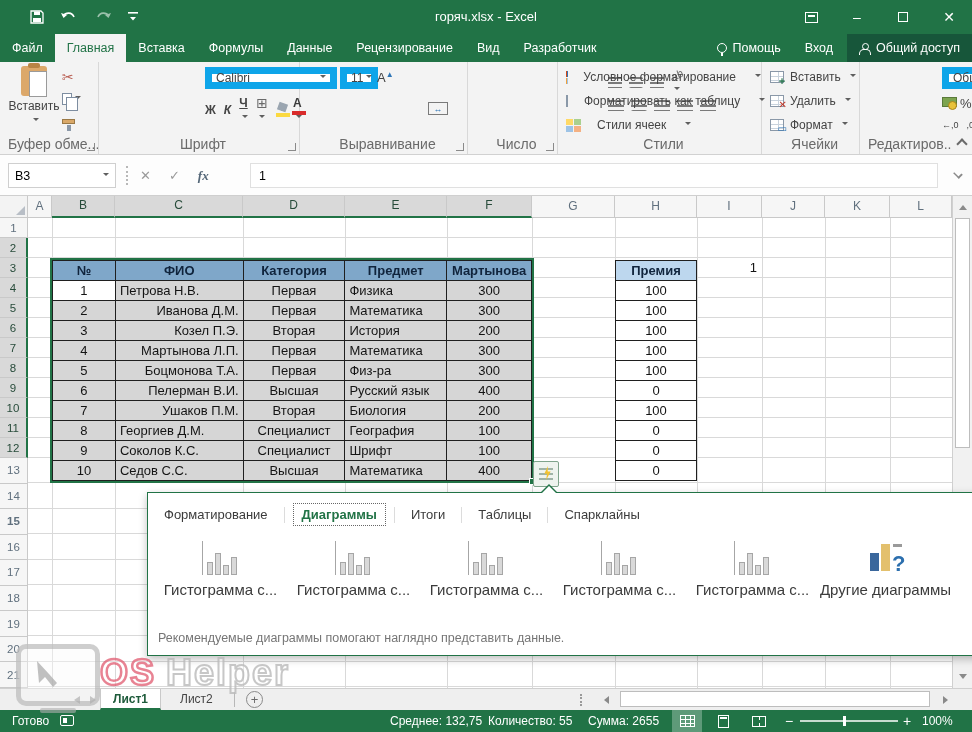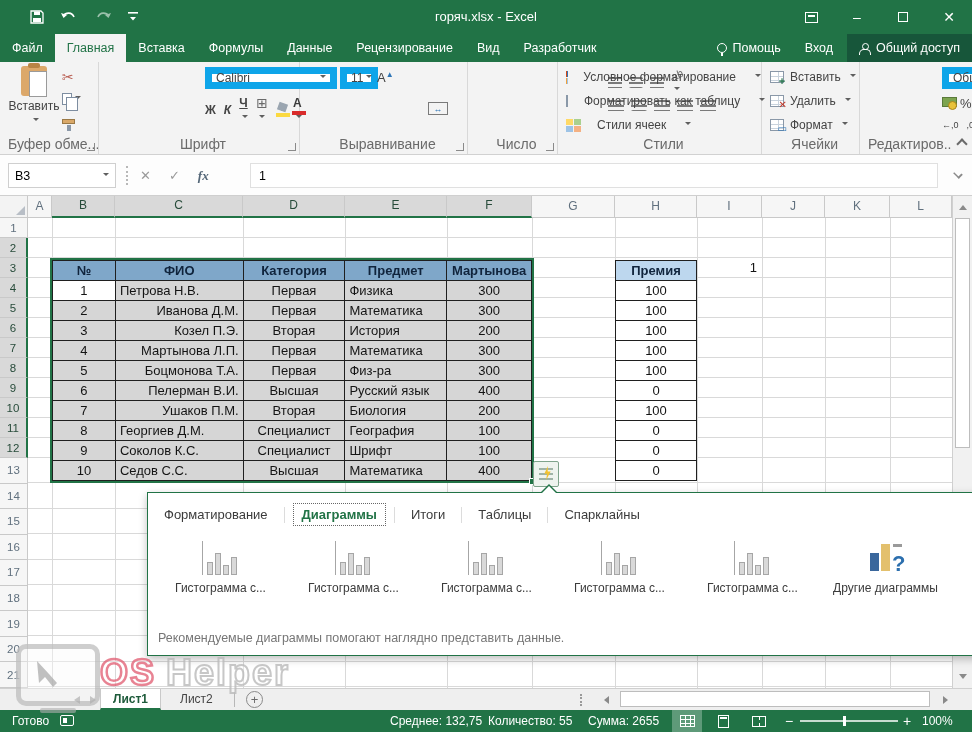--- a/index.html
+++ b/index.html
@@ -143,21 +143,21 @@
   
   .qapop { position:absolute; left:147px; top:492px; width:938px; height:164px; background:#fff; border:1px solid #217346; box-shadow:0 3px 8px rgba(0,0,0,.25); z-index:40; }
   .qapop:before { content:""; position:absolute; left:392px; top:-9px; border:9px solid transparent; border-bottom:9px solid #217346; border-top:none; }
   .qapop:after { content:""; position:absolute; left:393px; top:-7px; border:8px solid transparent; border-bottom:8px solid #fff; border-top:none; }
   .qatabs { position:absolute; left:8px; top:10px; display:flex; align-items:center; font-size:13px; color:#3b3b3b; }
   .qatab { padding:3px 8px; white-space:nowrap; }
   .qatab.on { color:#217346; font-weight:bold; border:1px dotted #666; }
   .qadiv { width:1px; height:16px; background:#dcdcdc; margin:0 8px; }
   .qaitems { position:absolute; left:6px; right:6px; top:44px; height:66px; display:flex; }
   .qaitem { width:133px; text-align:center; position:relative; }
-  .qaitem .lab { position:absolute; left:0; right:0; top:44px; font-size:12px; color:#3b3b3b; white-space:nowrap; }
+  .qaitem .lab { position:absolute; left:0; right:0; top:44px; font-size:15px; color:#3b3b3b; white-space:nowrap; }
   .barsic { position:absolute; left:50%; top:4px; transform:translateX(-50%); width:38px; height:34px; border-left:1px solid #a6a6a6; display:flex; align-items:flex-end; gap:2px; padding-left:4px; }
   .barsic span { width:6px; background:#d9d9d9; border:1px solid #a6a6a6; }
   .otheric { position:absolute; left:50%; top:4px; transform:translateX(-50%); width:40px; height:34px; }
   .otheric .b1 { position:absolute; left:4px; bottom:4px; width:9px; height:18px; background:#3a679c; }
   .otheric .b2 { position:absolute; left:15px; bottom:4px; width:9px; height:27px; background:#e3c06d; }
   .otheric .dash { position:absolute; right:4px; top:3px; width:9px; height:3px; background:#9a9a9a; }
   .otheric .qm { position:absolute; right:0; bottom:-2px; font-size:22px; font-weight:bold; color:#2c6fae; }
   .qafoot { position:absolute; left:10px; bottom:10px; font-size:12.5px; color:#767676; }
 
   
@@ -460,21 +460,21 @@
         <div class="rowh sel" style="height: 20px;">5</div>
         <div class="rowh sel" style="height: 20px;">6</div>
         <div class="rowh sel" style="height: 20px;">7</div>
         <div class="rowh sel" style="height: 20px;">8</div>
         <div class="rowh sel" style="height: 20px;">9</div>
         <div class="rowh sel" style="height: 20px;">10</div>
         <div class="rowh sel" style="height: 20px;">11</div>
         <div class="rowh sel" style="height: 20px;">12</div>
         <div class="rowh" style="height: 25.55px;">13</div>
         <div class="rowh" style="height: 25.55px;">14</div>
-        <div class="rowh" style="height: 25.55px;">15</div>
+        <div class="rowh" style="height: 25.55px; font-weight: bold;">15</div>
         <div class="rowh" style="height: 25.55px;">16</div>
         <div class="rowh" style="height: 25.55px;">17</div>
         <div class="rowh" style="height: 25.55px;">18</div>
         <div class="rowh" style="height: 25.55px;">19</div>
         <div class="rowh" style="height: 25.55px;">20</div>
         <div class="rowh" style="height: 25.55px;">21</div>
       </div>
 
     <div class="canvas">
       <div class="hz" style="top:0;height:240px;background:repeating-linear-gradient(to bottom,transparent 0 19px,#d9d9d9 19px 20px);"></div>

